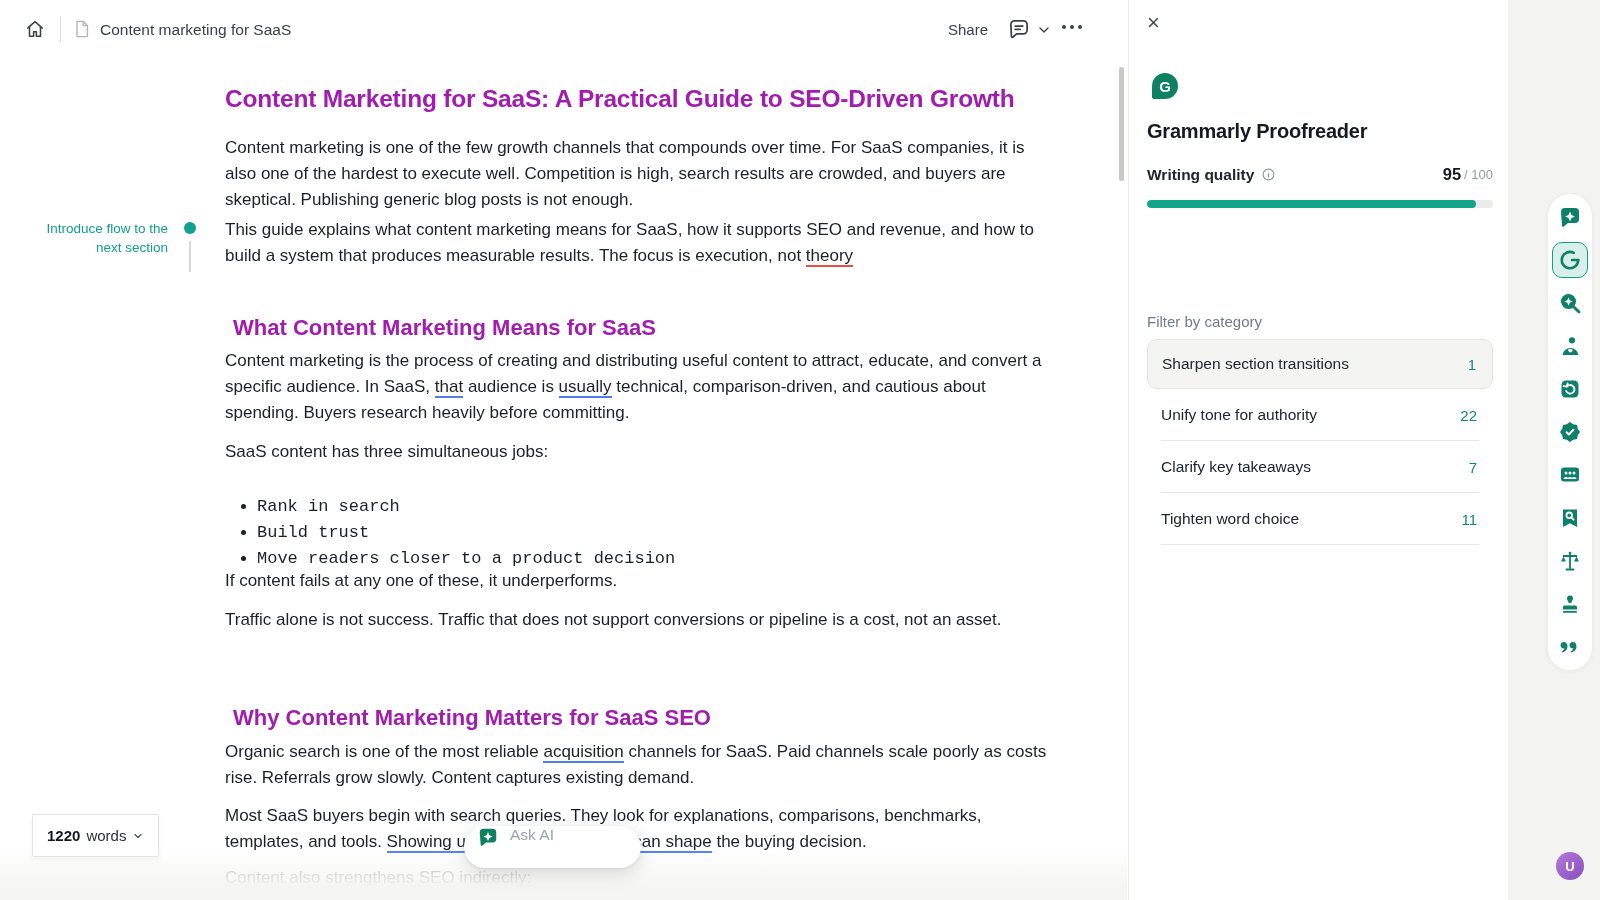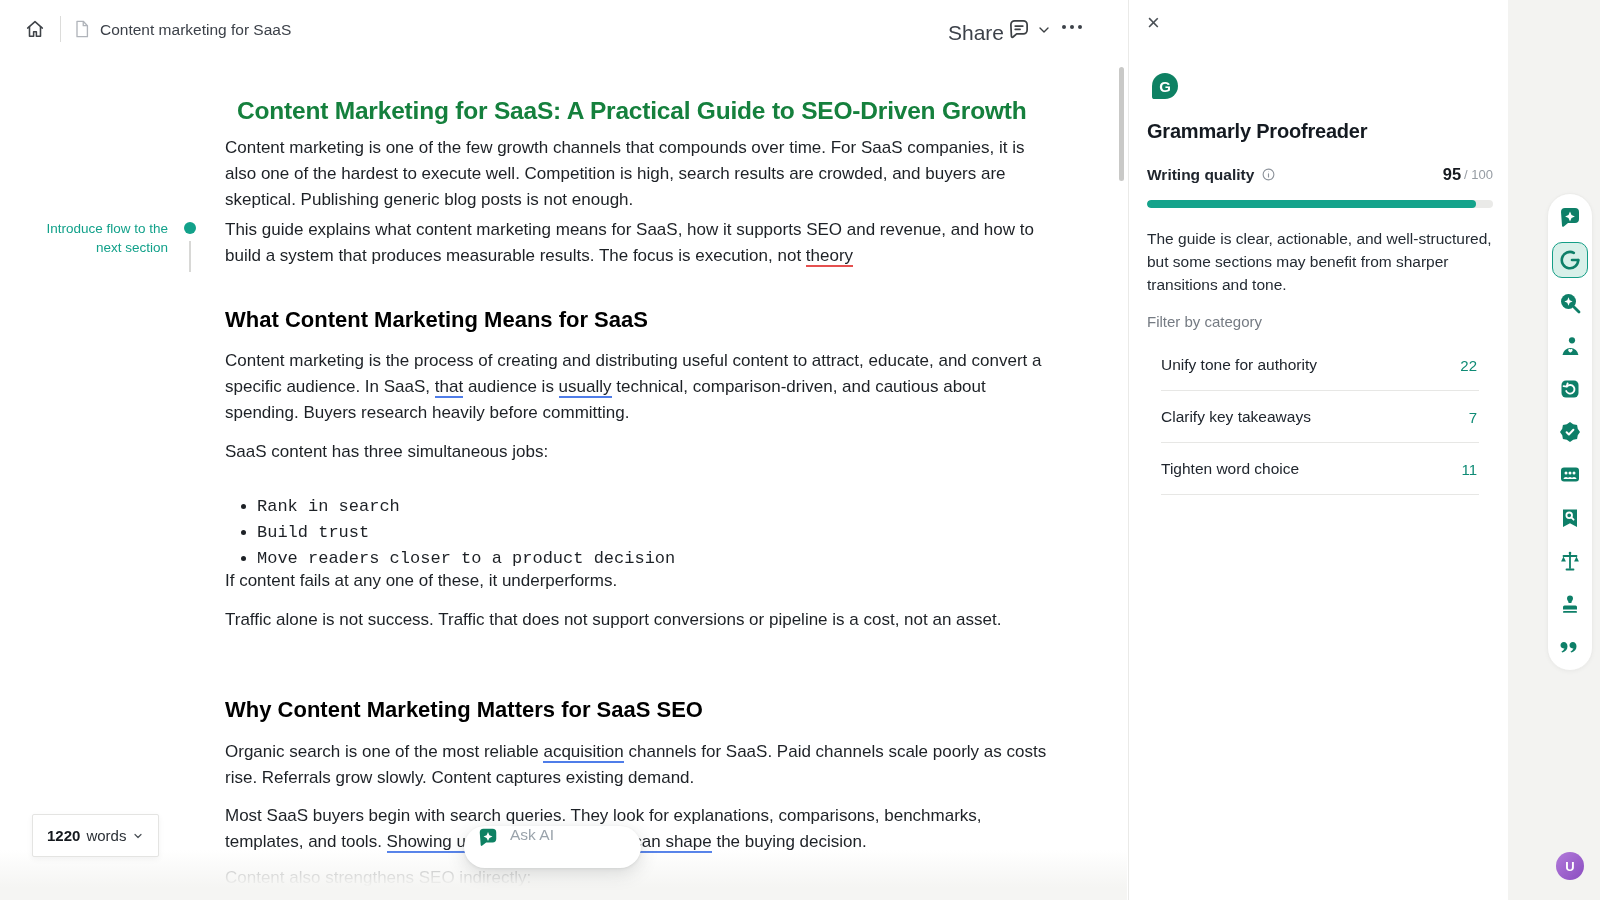--- a/index.html
+++ b/index.html
@@ -8,34 +8,34 @@
     width:1600px; height:900px; position:relative; overflow:hidden;
     background:#ffffff; font-family:"Liberation Sans", sans-serif;
     color:#1d2126; -webkit-font-smoothing:antialiased;
   }
   
   .doc-area { position:absolute; left:0; top:0; width:1127px; height:856px; background:#fff; }
   .hdr-home { position:absolute; left:24px; top:18px; width:22px; height:22px; cursor:pointer; }
   .hdr-div  { position:absolute; left:60px; top:16px; width:1px; height:26px; background:#dcdcda; }
   .hdr-doc  { position:absolute; left:72px; top:18px; width:20px; height:22px; }
   .hdr-title{ position:absolute; left:100px; top:21px; font-size:15.5px; color:#3c4149; }
-  .hdr-share{ position:absolute; left:948px; top:21px; font-size:21px; color:#3c4149; cursor:pointer; }
+  .hdr-share{ position:absolute; left:948px; top:21px; font-size:15px; color:#3c4149; cursor:pointer; }
   .hdr-comment{ position:absolute; left:1006px; top:16px; width:26px; height:26px; cursor:pointer; }
   .hdr-chevron{ position:absolute; left:1036px; top:22px; width:16px; height:16px; cursor:pointer; }
   .hdr-dots { position:absolute; left:1062px; top:25px; display:flex; gap:4px; cursor:pointer; }
   .hdr-dots i { width:4px; height:4px; border-radius:50%; background:#3c4149; }
 
   .doc-scrollbar { position:absolute; left:1119px; top:67px; width:5px; height:114px;
     background:#c9c9c7; border-radius:3px; }
 
   .content { position:absolute; left:225px; top:0; width:830px; }
-  .content h1 { position:absolute; margin:12px; top:84px; font-size:24.5px; line-height:30px;
-    font-weight:700; color:#15803d; letter-spacing:-0.2px; white-space:nowrap; }
-  .content h2 { position:absolute; margin:0; font-size:22px; line-height:28px;
-    font-weight:700; color:#000000; white-space:nowrap; }
+  .content h1 { position:absolute; margin:0; top:84px; font-size:24.5px; line-height:30px;
+    font-weight:700; color:#a21caf; letter-spacing:-0.2px; white-space:nowrap; }
+  .content h2 { position:absolute; margin:8px; font-size:22px; line-height:28px;
+    font-weight:700; color:#a21caf; white-space:nowrap; }
   .content p  { position:absolute; margin:0; width:830px; font-size:17px; line-height:26px; color:#1d2126; }
   .p1 { top:135px; } .p2 { top:217px; }
   .h2a { top:306px; }
   .p3 { top:348px; } .p4 { top:439px; }
   .blist { position:absolute; margin:16px; top:478px; padding-left:16px; width:800px;font-family:Liberation Mono, monospace; }
   .blist li { font-size:17px; line-height:26px; color:#1d2126; }
   .p5 { top:568px; } .p6 { top:607px; }
   .h2b { top:696px; }
   .p7 { top:739px; } .p8 { top:803px; }
   .p9 { top:865px; opacity:.4; }
@@ -218,25 +218,28 @@
         </svg>
     </span>
     <span class="wq-score">95</span>
     <span class="wq-max">/ 100</span>
   </div>
 
   <div class="wq-bar">
     <div class="wq-fill" style="width: 95%;"></div>
   </div>
 
-  <div class="sb-summary">The guide is clear, actionable, and well-structured, but some sections may benefit from sharper transitions and tone.</div>
 
   <div class="sb-filter">Filter by category</div>
 
   <div class="cats">
+    <div class="cat-sel">
+      <span class="cat-label">Sharpen section transitions</span>
+      <span class="cat-count">1</span>
+    </div>
     <div class="cat-row">
       <span class="cat-label">Unify tone for authority</span>
       <span class="cat-count">22</span>
       <span class="sep"></span>
     </div>
     <div class="cat-row">
       <span class="cat-label">Clarify key takeaways</span>
       <span class="cat-count">7</span>
       <span class="sep"></span>
     </div>

